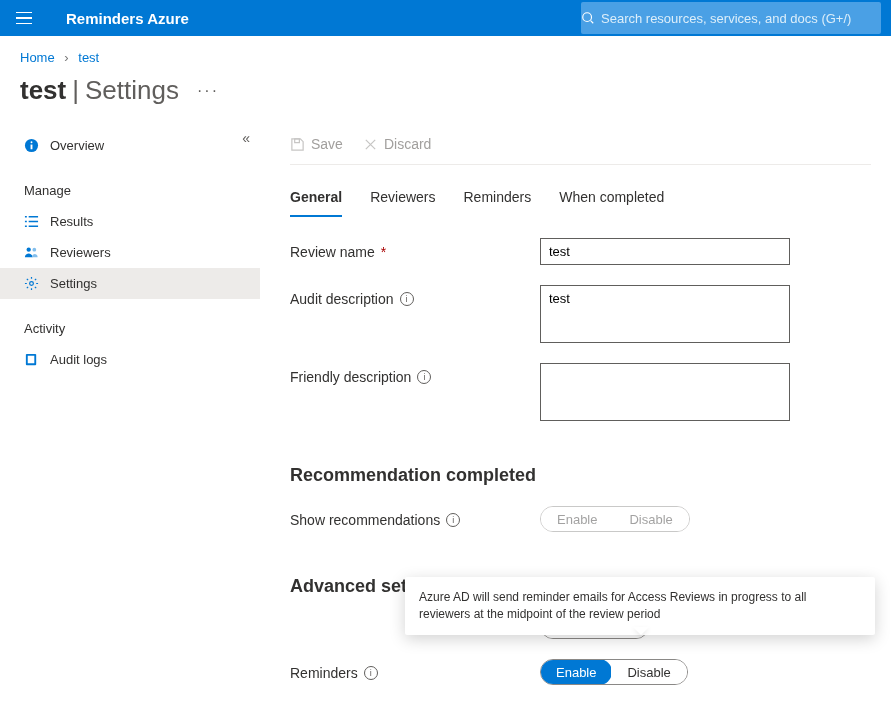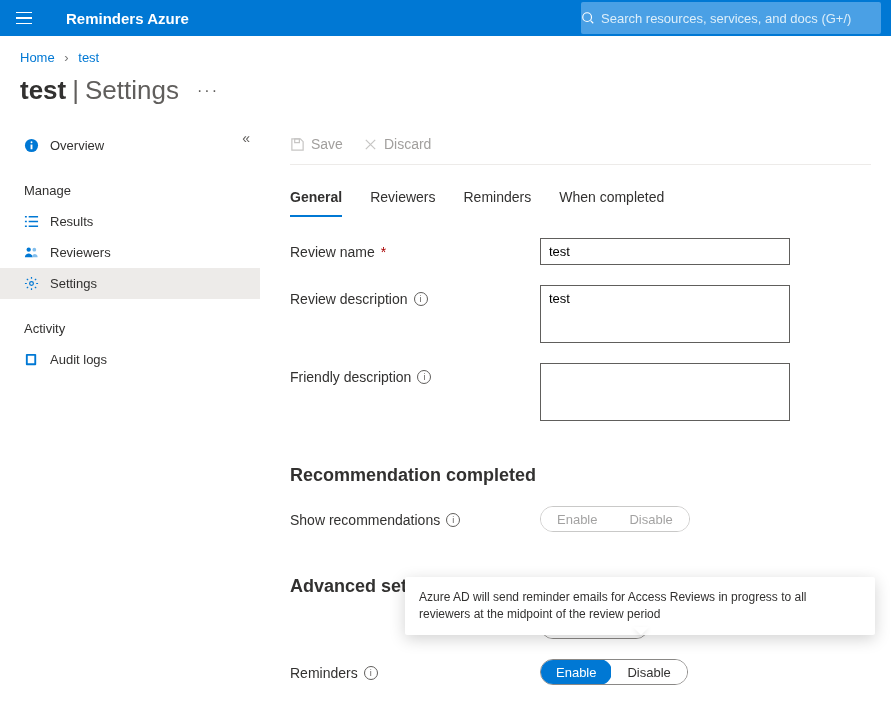--- a/index.html
+++ b/index.html
@@ -314,21 +314,21 @@
     <div class="form-row">
       <div class="form-label">
         <span>Review name</span>
         <span class="req">*</span>
       </div>
       <input class="field" type="text" value="test" style="">
     </div>
 
     <div class="form-row">
       <div class="form-label">
-        <span>Review description</span>
+        <span>Audit description</span>
         <span class="info-icon">i</span>
       </div>
       <textarea class="field" style="">test</textarea>
     </div>
 
     <div class="form-row">
       <div class="form-label">
         <span>Friendly description</span>
         <span class="info-icon">i</span>
       </div>

